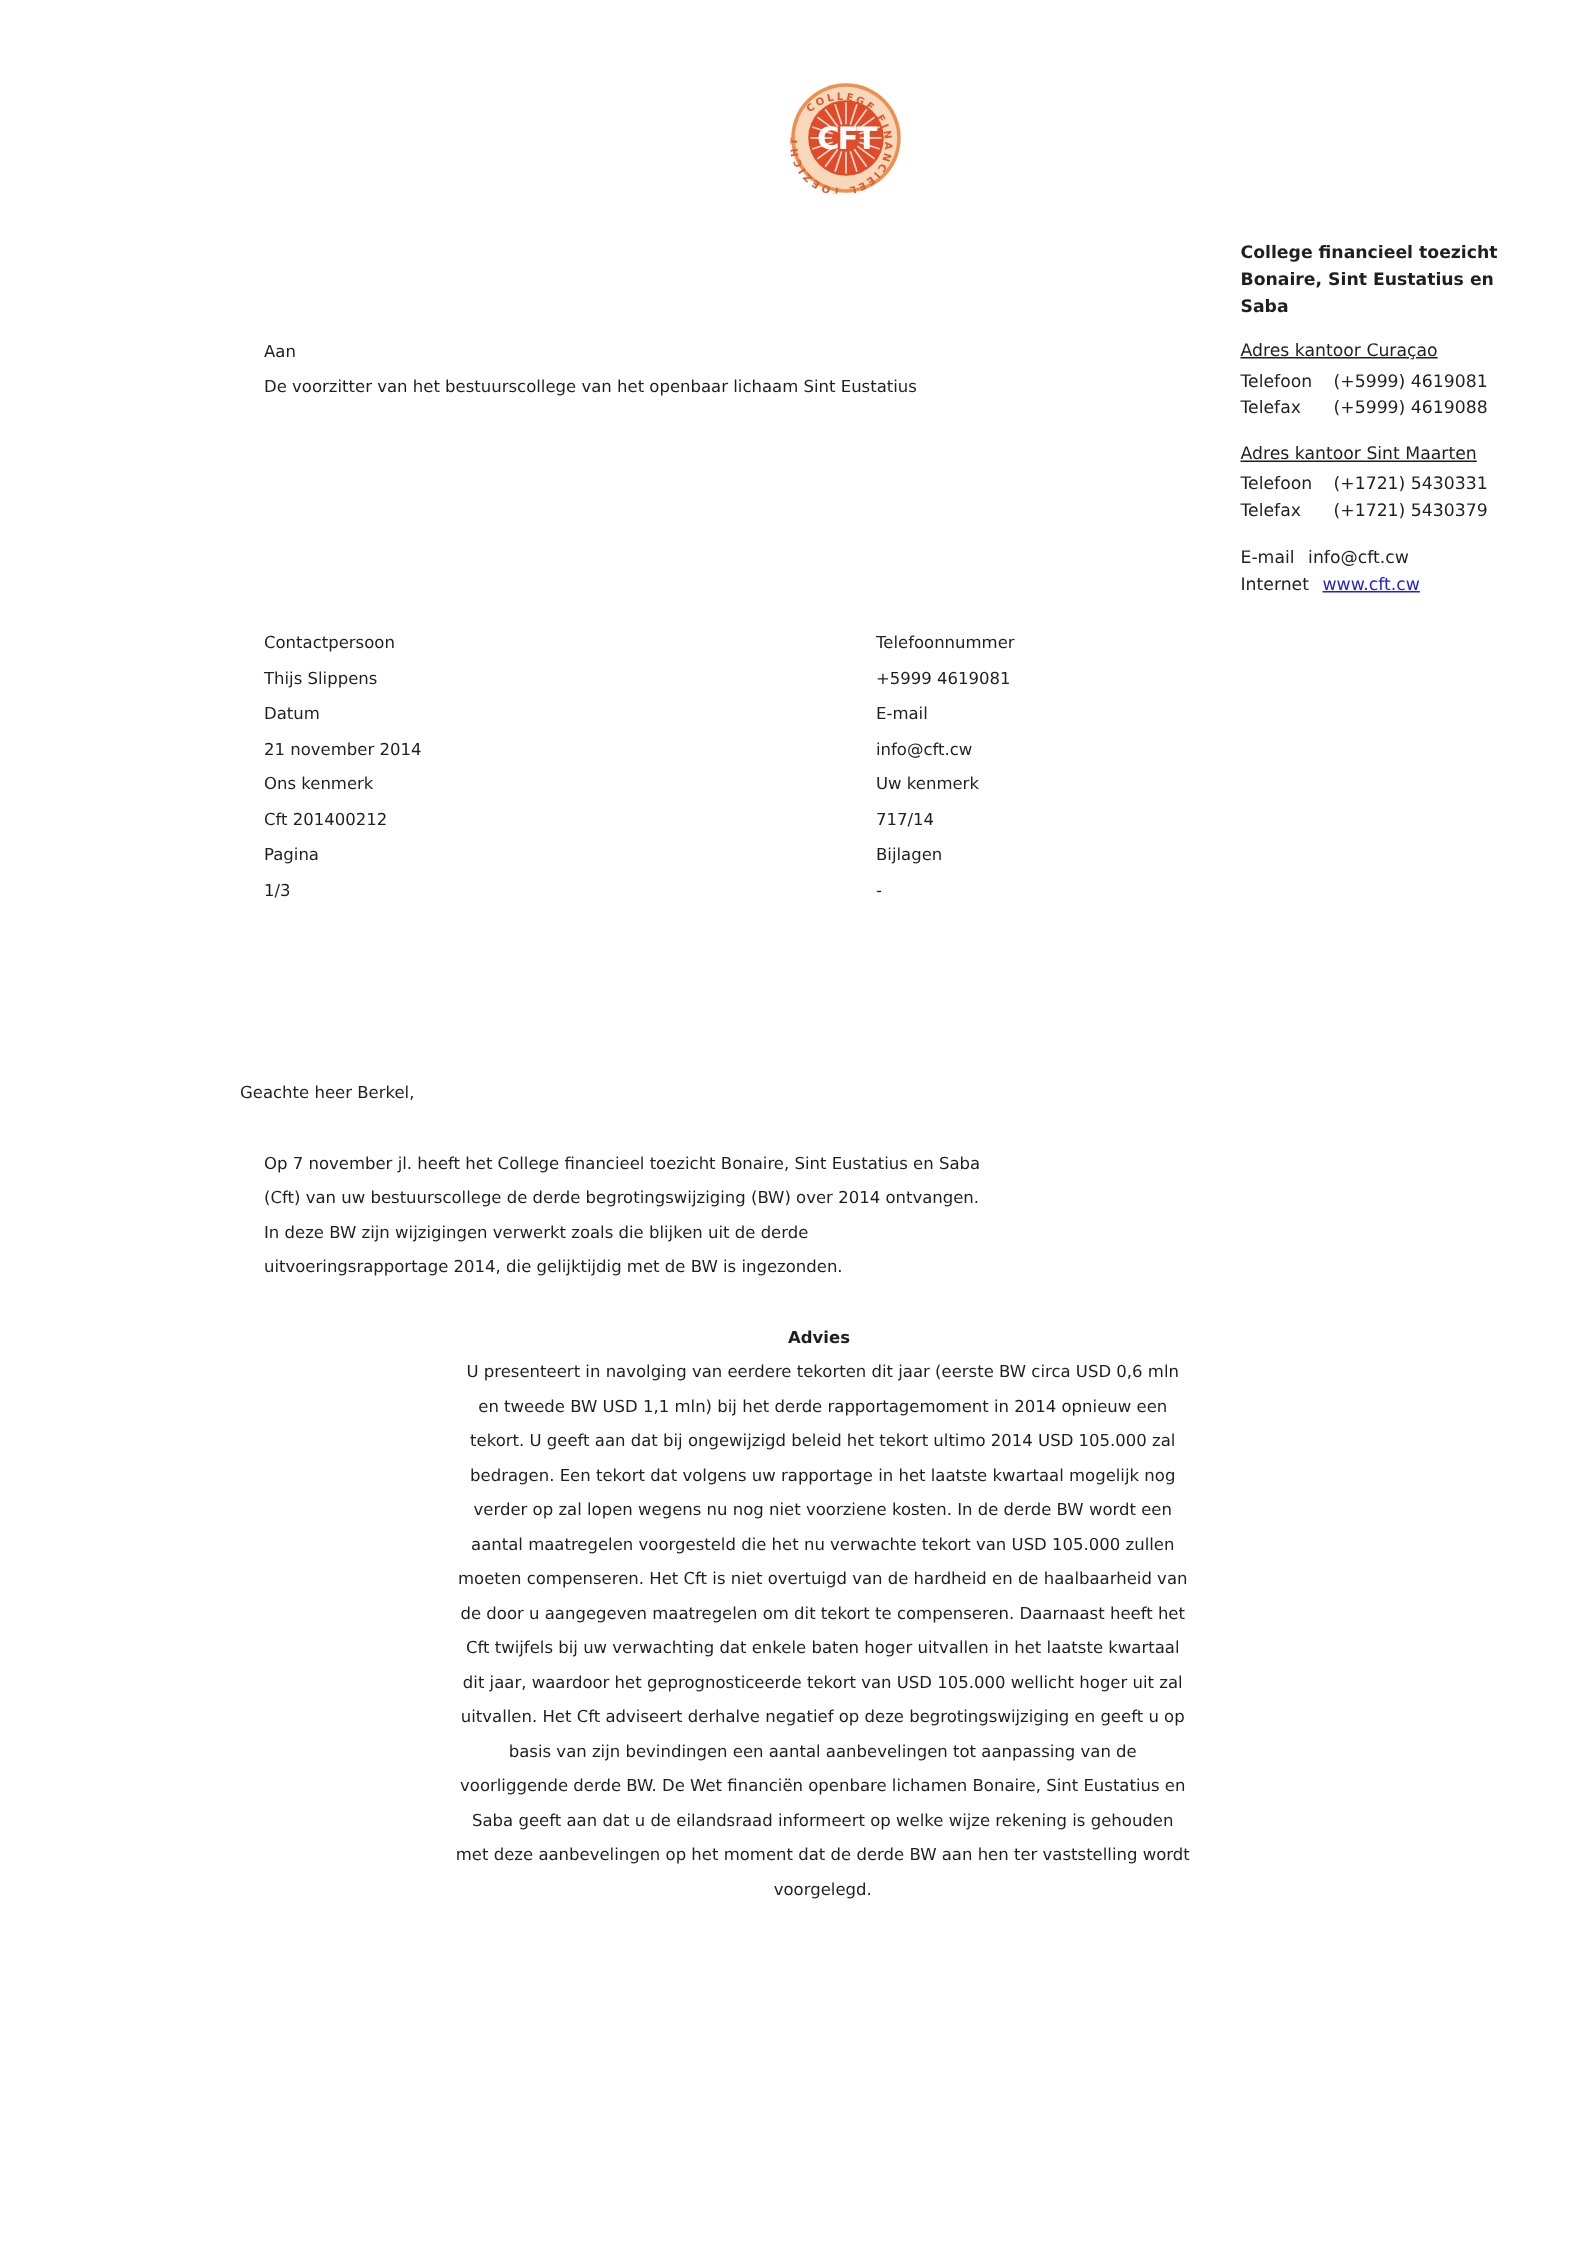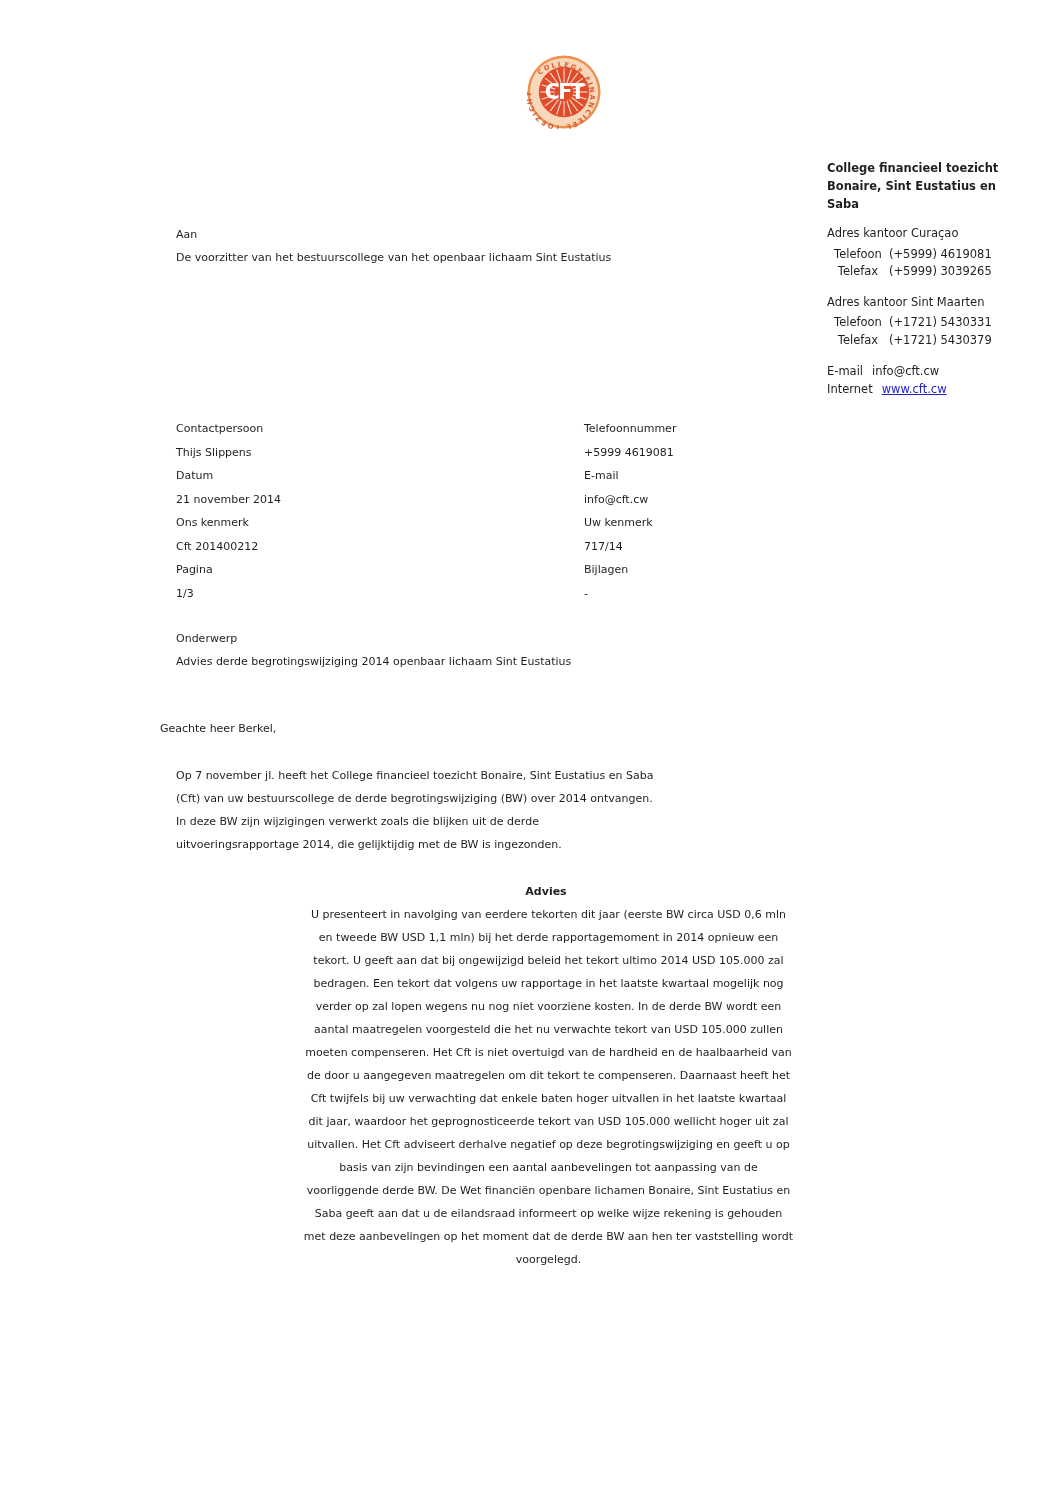--- a/index.html
+++ b/index.html
@@ -9,23 +9,23 @@
   }
   .abs{position:absolute;}
   .pre{white-space:pre-line;}
   .body-text{font-size:11px;line-height:23px;}
   .meta-text{font-size:11px;line-height:23.5px;}
   .bold{font-weight:bold;text-align:center;}
   
   .panel{left:827px;top:159px;width:212px;font-size:11.5px;line-height:17.5px;}
   .panel-title{font-weight:bold;line-height:18px;margin-bottom:12px;}
   .office{margin-bottom:13px;}
-  .office-heading{}
+  .office-heading{text-decoration:underline;}
   .phone-rows{margin-top:3px;}
-  .row{display:flex;text-align:center;}
+  .row{display:flex;}
   .row .plabel{width:62px;flex:0 0 auto;}
   .row.autolabel .plabel{width:auto;margin-right:9px;}
   .contact-rows{margin-top:14px;}
   a.link{color:#2222cc;text-decoration:underline;cursor:pointer;}
   
   .logo{left:527px;top:55px;width:74px;height:74px;}
   .logo svg{display:block;width:74px;height:74px;}
 </style>
 </head>
 <body>
@@ -76,21 +76,21 @@
 
     <div class="office">
       <div class="office-heading">Adres kantoor Curaçao</div>
       <div class="phone-rows">
         <div class="row">
           <span class="plabel">Telefoon</span>
           <span>(+5999) 4619081</span>
         </div>
         <div class="row">
           <span class="plabel">Telefax</span>
-          <span>(+5999) 3039265</span>
+          <span>(+5999) 4619088</span>
         </div>
       </div>
     </div>
 
     <div class="office">
       <div class="office-heading">Adres kantoor Sint Maarten</div>
       <div class="phone-rows">
         <div class="row">
           <span class="plabel">Telefoon</span>
           <span>(+1721) 5430331</span>
@@ -128,22 +128,20 @@
 
   <div class="abs meta-text pre" style="left:584px;top:417px;width:230px;">Telefoonnummer
 +5999 4619081
 E-mail
 info@cft.cw
 Uw kenmerk
 717/14
 Bijlagen
 -</div>
 
-  <div class="abs body-text pre" style="left:176px;top:627px;width:740px;">Onderwerp
-Advies derde begrotingswijziging 2014 openbaar lichaam Sint Eustatius</div>
 
   <div class="abs body-text" style="left:160px;top:717px;width:740px;">Geachte heer Berkel,</div>
 
   <div class="abs body-text pre" style="left:176px;top:764px;width:745px;">Op 7 november jl. heeft het College financieel toezicht Bonaire, Sint Eustatius en Saba
 (Cft) van uw bestuurscollege de derde begrotingswijziging (BW) over 2014 ontvangen.
 In deze BW zijn wijzigingen verwerkt zoals die blijken uit de derde
 uitvoeringsrapportage 2014, die gelijktijdig met de BW is ingezonden.</div>
 
   <div class="abs body-text bold" style="left:176px;top:880px;width:740px;">Advies</div>
 

